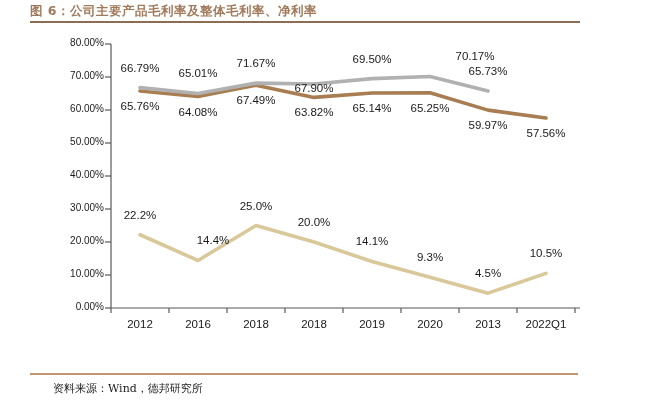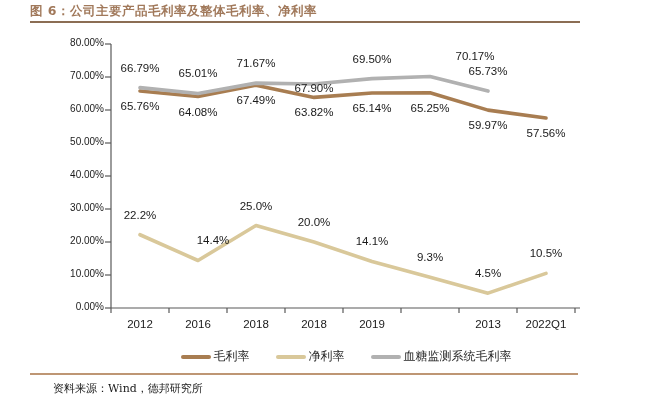--- a/index.html
+++ b/index.html
@@ -92,20 +92,21 @@
       <div class="ytick-label" style="left: 30px; top: 168px; color: rgb(26, 26, 26);">40.00%</div>
       <div class="ytick-label" style="left: 30px; top: 135px; color: rgb(26, 26, 26);">50.00%</div>
       <div class="ytick-label" style="left: 30px; top: 102px; color: rgb(26, 26, 26);">60.00%</div>
       <div class="ytick-label" style="left: 30px; top: 69px; color: rgb(26, 26, 26);">70.00%</div>
       <div class="ytick-label" style="left: 30px; top: 36px; color: rgb(26, 26, 26);">80.00%</div>
       <div class="xtick-label" style="left: 140px; top: 317px; color: rgb(26, 26, 26);">2012</div>
       <div class="xtick-label" style="left: 198px; top: 317px; color: rgb(26, 26, 26);">2016</div>
       <div class="xtick-label" style="left: 256px; top: 317px; color: rgb(26, 26, 26);">2018</div>
       <div class="xtick-label" style="left: 314px; top: 317px; color: rgb(26, 26, 26);">2018</div>
       <div class="xtick-label" style="left: 372px; top: 317px; color: rgb(26, 26, 26);">2019</div>
+      <div class="xtick-label" style="left: 430px; top: 317px; color: rgb(26, 26, 26);">2020</div>
       <div class="xtick-label" style="left: 488px; top: 317px; color: rgb(26, 26, 26);">2013</div>
       <div class="xtick-label" style="left: 546px; top: 317px; color: rgb(26, 26, 26);">2022Q1</div>
       <div class="pt-label" style="left: 140px; top: 98.992px; color: rgb(26, 26, 26);">65.76%</div>
       <div class="pt-label" style="left: 198px; top: 104.536px; color: rgb(26, 26, 26);">64.08%</div>
       <div class="pt-label" style="left: 256px; top: 93.283px; color: rgb(26, 26, 26);">67.49%</div>
       <div class="pt-label" style="left: 314px; top: 105.394px; color: rgb(26, 26, 26);">63.82%</div>
       <div class="pt-label" style="left: 372px; top: 101.038px; color: rgb(26, 26, 26);">65.14%</div>
       <div class="pt-label" style="left: 430px; top: 100.675px; color: rgb(26, 26, 26);">65.25%</div>
       <div class="pt-label" style="left: 488px; top: 118.099px; color: rgb(26, 26, 26);">59.97%</div>
       <div class="pt-label" style="left: 546px; top: 126.052px; color: rgb(26, 26, 26);">57.56%</div>
@@ -118,29 +119,15 @@
       <div class="pt-label" style="left: 488px; top: 266.15px; color: rgb(26, 26, 26);">4.5%</div>
       <div class="pt-label" style="left: 546px; top: 246.35px; color: rgb(26, 26, 26);">10.5%</div>
       <div class="pt-label" style="left: 140px; top: 60.593px; color: rgb(26, 26, 26);">66.79%</div>
       <div class="pt-label" style="left: 198px; top: 66.467px; color: rgb(26, 26, 26);">65.01%</div>
       <div class="pt-label" style="left: 256px; top: 56.138px; color: rgb(26, 26, 26);">71.67%</div>
       <div class="pt-label" style="left: 314px; top: 56.93px; color: rgb(26, 26, 26); margin-top: 24px;">67.90%</div>
       <div class="pt-label" style="left: 372px; top: 51.65px; color: rgb(26, 26, 26);">69.50%</div>
       <div class="pt-label" style="left: 430px; top: 49.439px; color: rgb(26, 26, 26); margin-left: 45px;">70.17%</div>
       <div class="pt-label" style="left: 488px; top: 64.091px; color: rgb(26, 26, 26);">65.73%</div>
     </div>
-  <div class="legend" id="legend">
-      <div class="legend-item">
-        <span class="legend-swatch" style="background: rgb(168, 125, 81);"></span>
-        <span class="legend-label" style="color: rgb(38, 38, 38);">毛利率</span>
-      </div>
-      <div class="legend-item">
-        <span class="legend-swatch" style="background: rgb(217, 200, 154);"></span>
-        <span class="legend-label" style="color: rgb(38, 38, 38);">净利率</span>
-      </div>
-      <div class="legend-item">
-        <span class="legend-swatch" style="background: rgb(177, 177, 177);"></span>
-        <span class="legend-label" style="color: rgb(38, 38, 38);">血糖监测系统毛利率</span>
-      </div>
-    </div>
   <div class="rule-bottom" style="background: rgb(190, 150, 116);"></div>
   <div class="source-note" style="color: rgb(26, 26, 26);">资料来源：Wind，德邦研究所</div>
 </div>
 
 </body></html>

